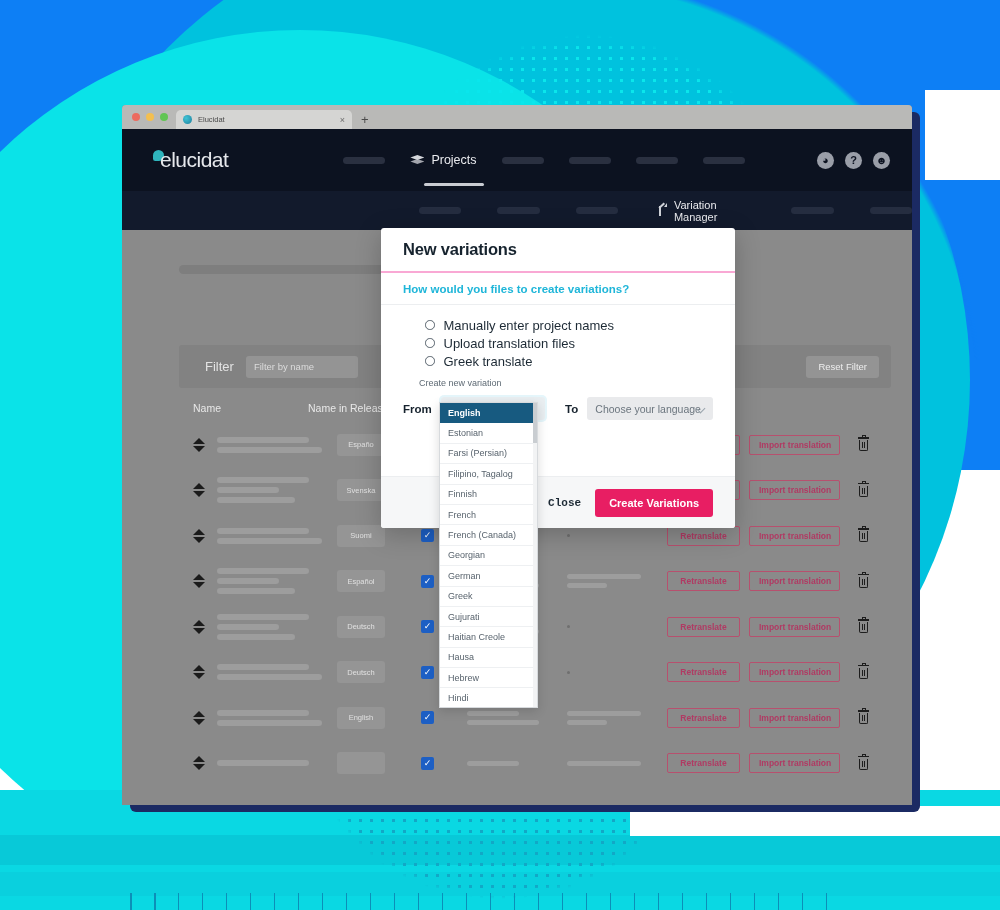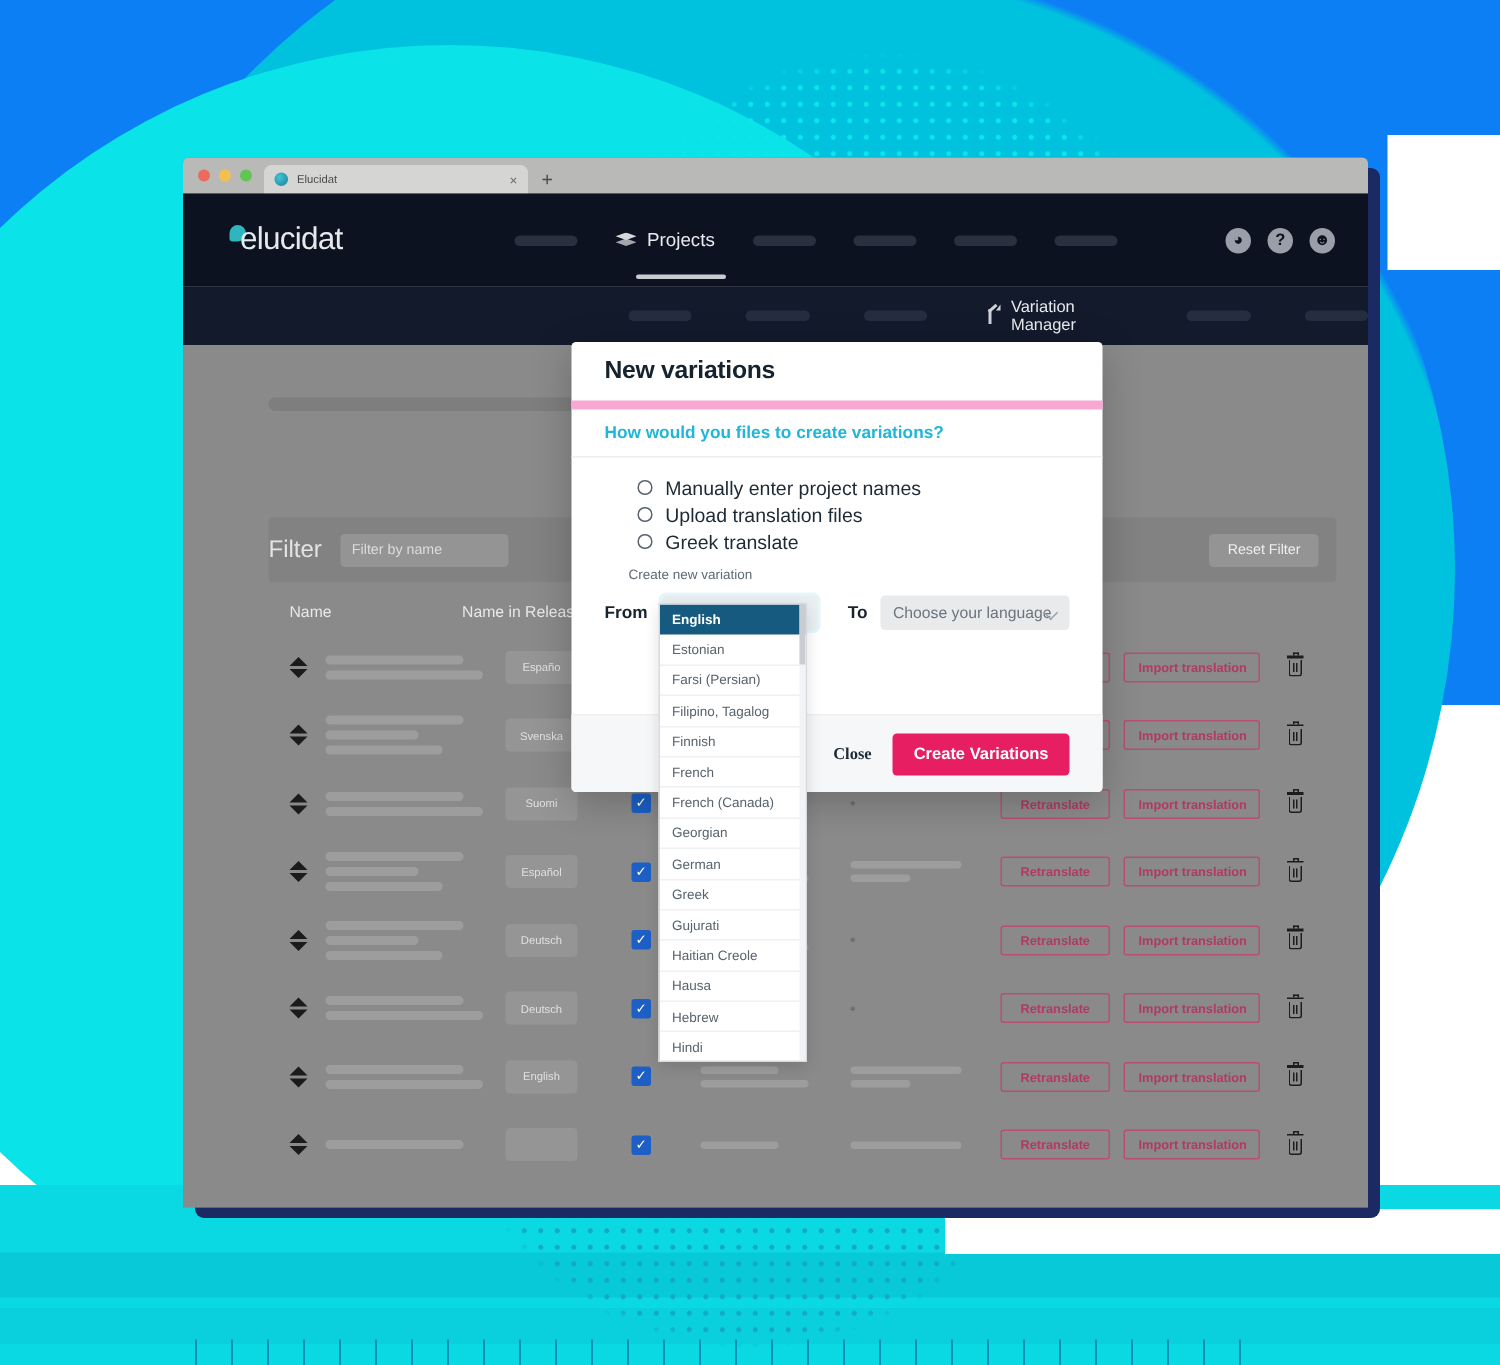--- a/index.html
+++ b/index.html
@@ -133,21 +133,21 @@
 
   
   #app-body { position: relative; height: 575px; background: #8a8a8a; }
   #top-skel { position:absolute; left: 57px; top: 35px; width: 390px; height: 9px; background:#7e7e7e; border-radius:5px; }
 
   
   #filter-bar {
     position:absolute; left: 57px; top: 115px; width: 712px; height: 43px;
     background:#828282; border-radius: 3px; display:flex; align-items:center;
   }
-  #filter-label { font-size: 16px; color:#e3e3e3; margin-left: 0; }
+  #filter-label { font-size: 13px; color:#e3e3e3; margin-left: 26px; }
   #filter-input {
     margin-left: 12px; width: 112px; height: 22px; background:#949494; border:none; border-radius:3px;
     font-size: 9.5px; color:#dcdcdc; padding: 0 8px; font-family:"Liberation Sans", sans-serif;
   }
   #filter-input::placeholder { color:#dcdcdc; }
   #reset-filter {
     position:absolute; right: 12px; height:22px; padding: 0 12px; background:#949494;
     border:none; border-radius:3px; color:#eeeeee; font-size:9.5px; font-family:"Liberation Sans", sans-serif;
   }
 
@@ -188,21 +188,21 @@
   .trash .handle { position:absolute; top:-2px; left:4.5px; width:4px; height:2px; border:1.4px solid #1d1d1d; border-bottom:none; }
   .trash .can { position:absolute; top:3px; left:2px; width:9px; height:11px; border:1.4px solid #1d1d1d; border-top:none; border-radius:0 0 2px 2px; }
   .trash .can::before, .trash .can::after { content:""; position:absolute; top:2px; width:1.2px; height:6px; background:#1d1d1d; }
   .trash .can::before { left:2px; } .trash .can::after { right:2px; }
 
   
   #modal {
     position:absolute; left: 381px; top: 228px; width: 354px; background:#ffffff;
     border-radius: 3px; box-shadow: 0 6px 26px rgba(0,0,0,.22); z-index: 40;
   }
-  #modal-header { height: 45px; display:flex; align-items:center; padding: 0 22px; border-bottom:6px solid #f9a8d4; }
+  #modal-header { height: 45px; display:flex; align-items:center; padding: 0 22px; border-bottom:2px solid #f9a8d4; }
   #modal-title { font-size: 16.5px; color:#16232e; font-weight: bold; letter-spacing:-0.2px; }
   #modal-sub { height: 32px; display:flex; align-items:center; padding: 0 22px; border-bottom:1px solid #eceef0; }
   #modal-sub-text { font-size: 11.5px; color:#1fb6d9; font-weight: 600; }
   #modal-body { padding: 11px 22px 10px 22px; position:relative; }
   .radio-row { display:flex; align-items:center; gap: 9px; height: 18px; margin-left: 22px; }
   .radio { width: 9.5px; height: 9.5px; border: 1.2px solid #58636d; border-radius:50%; }
   .radio-label { font-size: 13px; color:#1d2a35; }
   #create-new-label { font-size: 9px; color:#5e6a74; margin-top: 8px; margin-left: 16px; }
   #fromto-row { display:flex; align-items:center; margin-top: 9px; }
   .ft-label { font-size: 11.5px; color:#17232e; font-weight:bold; }
@@ -211,21 +211,21 @@
     position:relative; font-size: 10.5px;
   }
   #select-from { margin-left: 9px; width: 107px; background:#e9eef1; color:#17232e; font-weight:bold; box-shadow: 0 0 0 2px #e5f6fb; }
   #select-to { margin-left: 9px; width: 129px; background:#e9eaec; color:#6b757e; }
   .chev { position:absolute; right: 7px; width: 9px; height: 9px; }
   .chev::before { content:""; position:absolute; left:0; top:1px; width:6px; height:6px; border-right:1.6px solid #9aa4ad; border-bottom:1.6px solid #9aa4ad; transform: rotate(45deg); }
   #modal-footer {
     height: 52px; background:#f6f7f8; border-top:1px solid #eceef0; border-radius: 0 0 3px 3px;
     display:flex; align-items:center; justify-content:flex-end; gap: 14px; padding-right: 22px;
   }
-  #btn-close { background:none; border:none; font-size: 11px; color:#1d2a35; font-weight:bold; font-family:Liberation Serif, serif; }
+  #btn-close { background:none; border:none; font-size: 11px; color:#1d2a35; font-weight:bold; font-family:Liberation Mono, monospace; }
   #btn-create {
     background:#e81e63; border:none; color:#fff; font-size: 11px; font-weight:bold;
     height: 28px; padding: 0 14px; border-radius: 3px; font-family:"Liberation Sans", sans-serif;
   }
 
   
   #lang-dropdown {
     position:absolute; left: 439px; top: 402px; width: 99px; height: 306px;
     background:#ffffff; border:1px solid #d7dadd; box-shadow: 0 3px 10px rgba(0,0,0,.14);
     overflow:hidden; z-index: 60;

